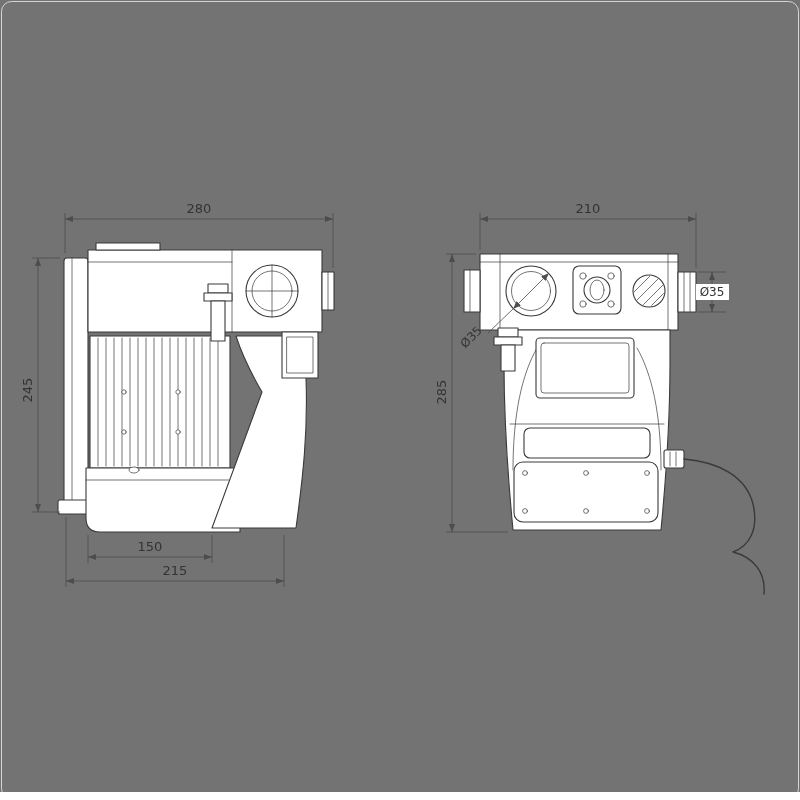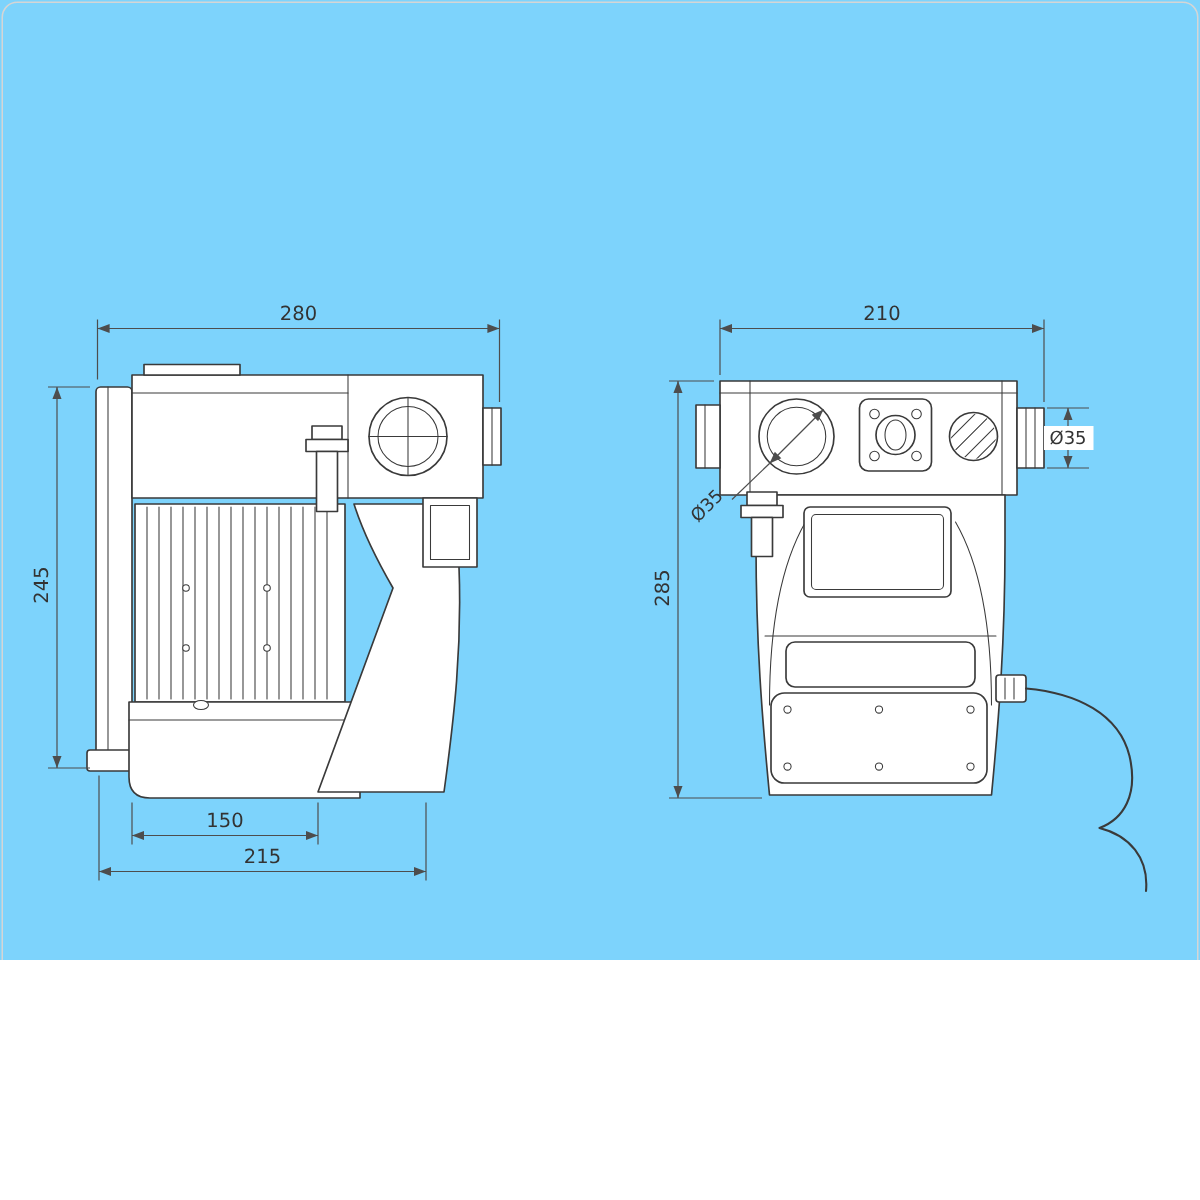--- a/index.html
+++ b/index.html
@@ -1,16 +1,16 @@
 <!DOCTYPE html>
 <html><head>
 <meta charset="utf-8">
 <style>
   html,body{margin:0;padding:0;background:#fff;}
-  .canvas{position:relative;width:800px;height:640px;background:#7dd3fc;overflow:hidden;}
+  .canvas{position:relative;width:800px;height:792px;background:#737373;overflow:hidden;}
   svg{display:block;}
   .part{fill:none;stroke:#3a3a3a;stroke-width:1.1;stroke-linejoin:round;stroke-linecap:round;}
   .part .solid{fill:#ffffff;}
   .thin{stroke-width:0.7;}
   .dim line, .dim path{stroke:#4d4d4d;stroke-width:0.8;fill:none;}
   .dim text{font-family:"DejaVu Sans","Liberation Sans",sans-serif;font-size:13px;fill:#333;text-anchor:middle;stroke:none;}
   .dim .small{font-size:12px;}
   .bg{fill:#ffffff;stroke:none;}
   .frame{fill:none;stroke:#d5d5d5;stroke-width:1;}
 </style>

